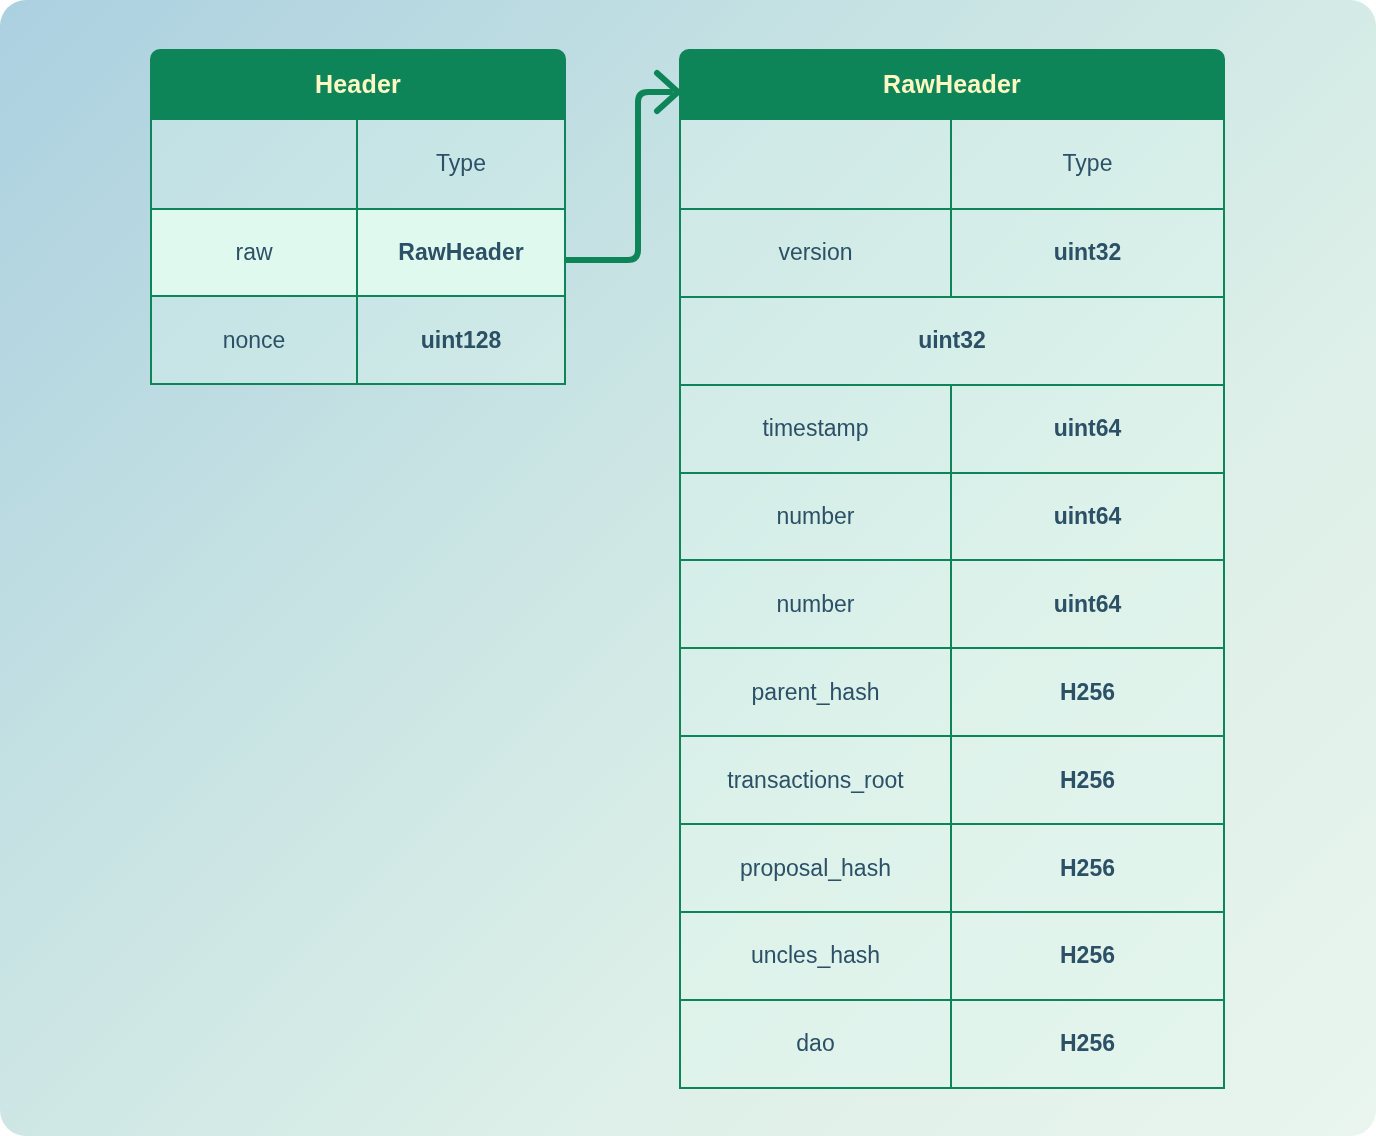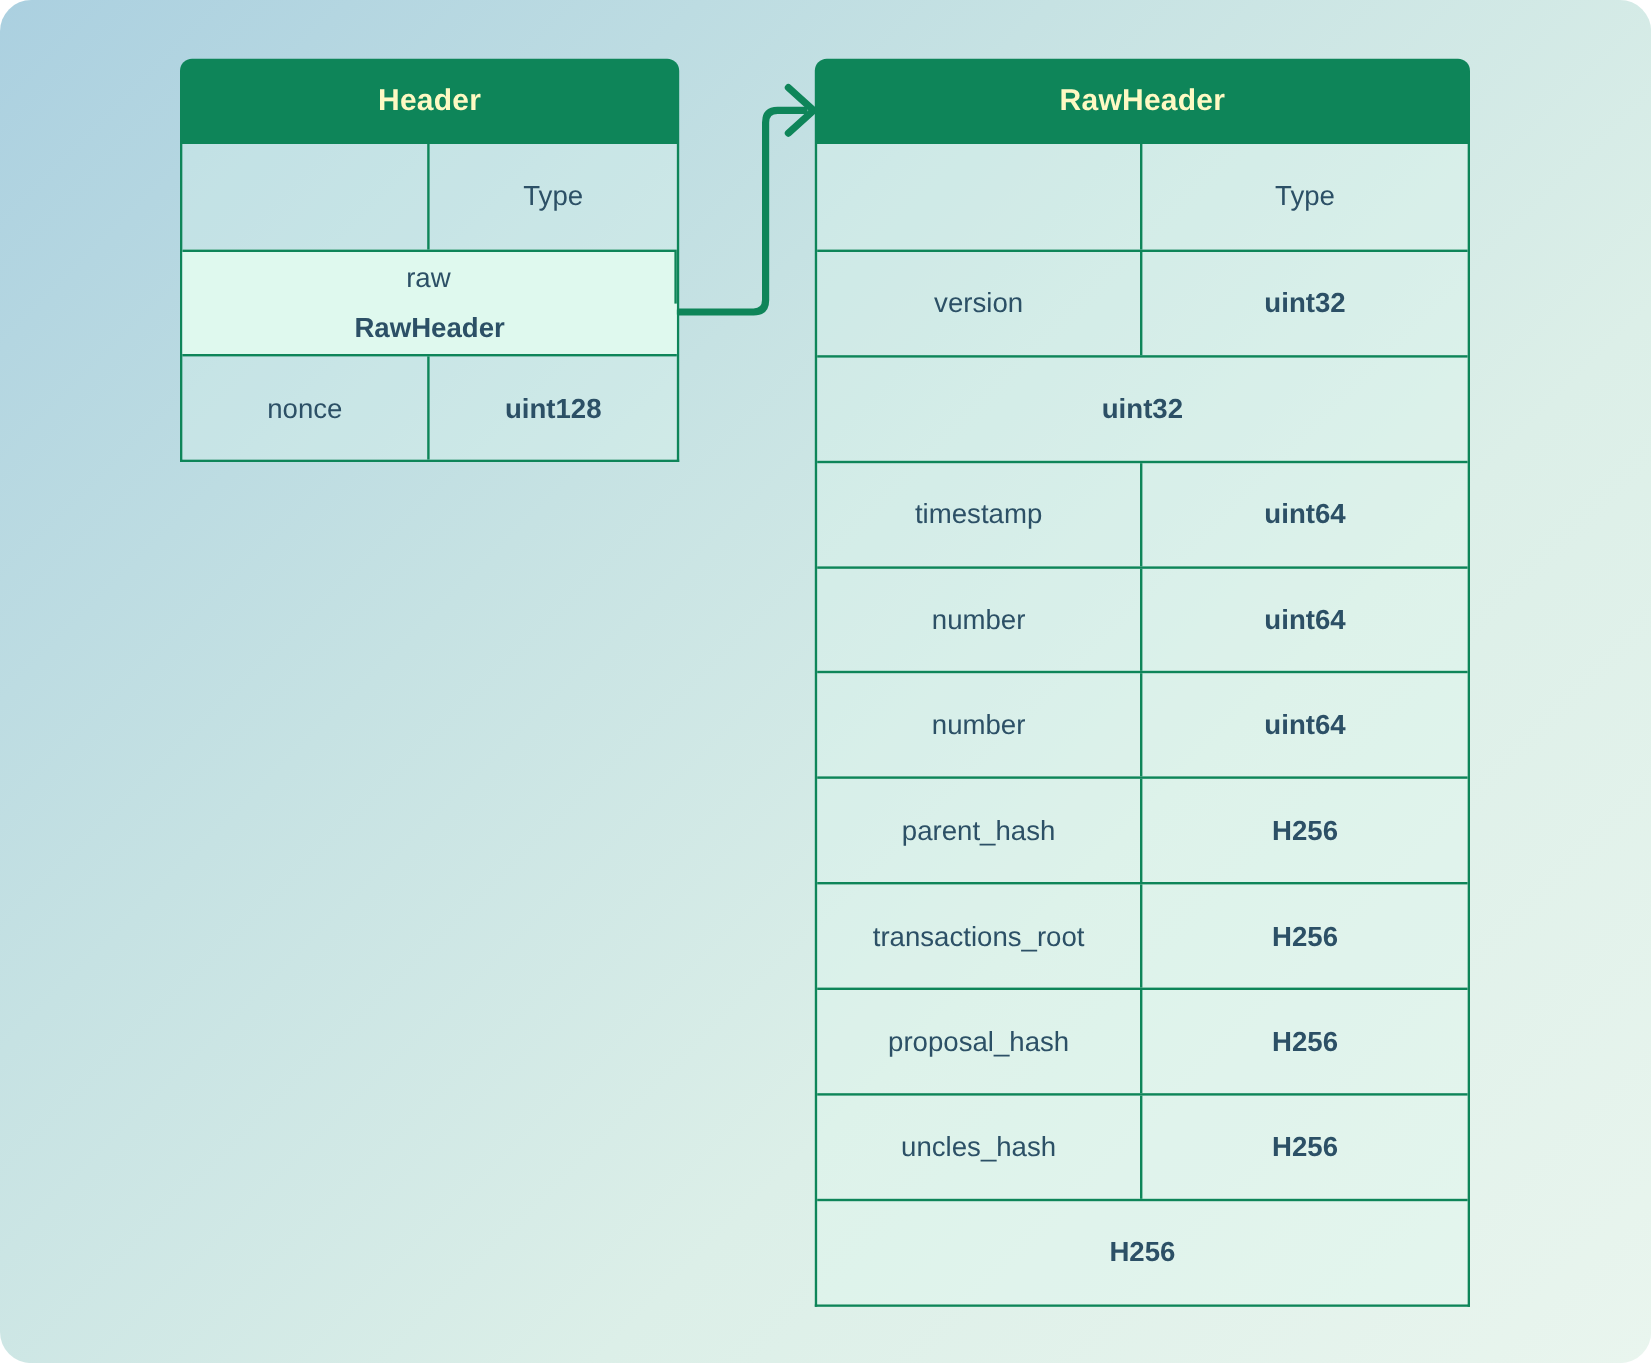--- a/index.html
+++ b/index.html
@@ -37,21 +37,21 @@
     border-top: none;
     background-clip: padding-box;
   }
   .row {
     display: flex;
     height: var(--rh);
     border-top: 2px solid var(--green);
     background: rgba(224, 249, 240, 0.32);
   }
   .row:first-child { border-top: none; }
-  .row.highlight { background: #dff9ee; flex-direction: column; }
+  .row.highlight { background: #dff9ee; }
   .cell {
     flex: 1 1 50%;
     display: flex; align-items: center; justify-content: center;
     color: #2c5066;
     font-size: 23px;
   }
   .cell.field { border-right: 2px solid var(--green); }
   .cell.type  { font-weight: bold; }
   .row.head-row .cell.type { font-weight: normal; }
   :root { --green: #0e8559; }
@@ -122,18 +122,19 @@
         </div>
         <div class="row">
           <div class="cell field">proposal_hash</div>
           <div class="cell type">H256</div>
         </div>
         <div class="row">
           <div class="cell field">uncles_hash</div>
           <div class="cell type">H256</div>
         </div>
         <div class="row">
+          <div class="cell field">dao</div>
           <div class="cell type">H256</div>
         </div>
       </div>
   </section>
 
 </div>
 
 </body></html>

